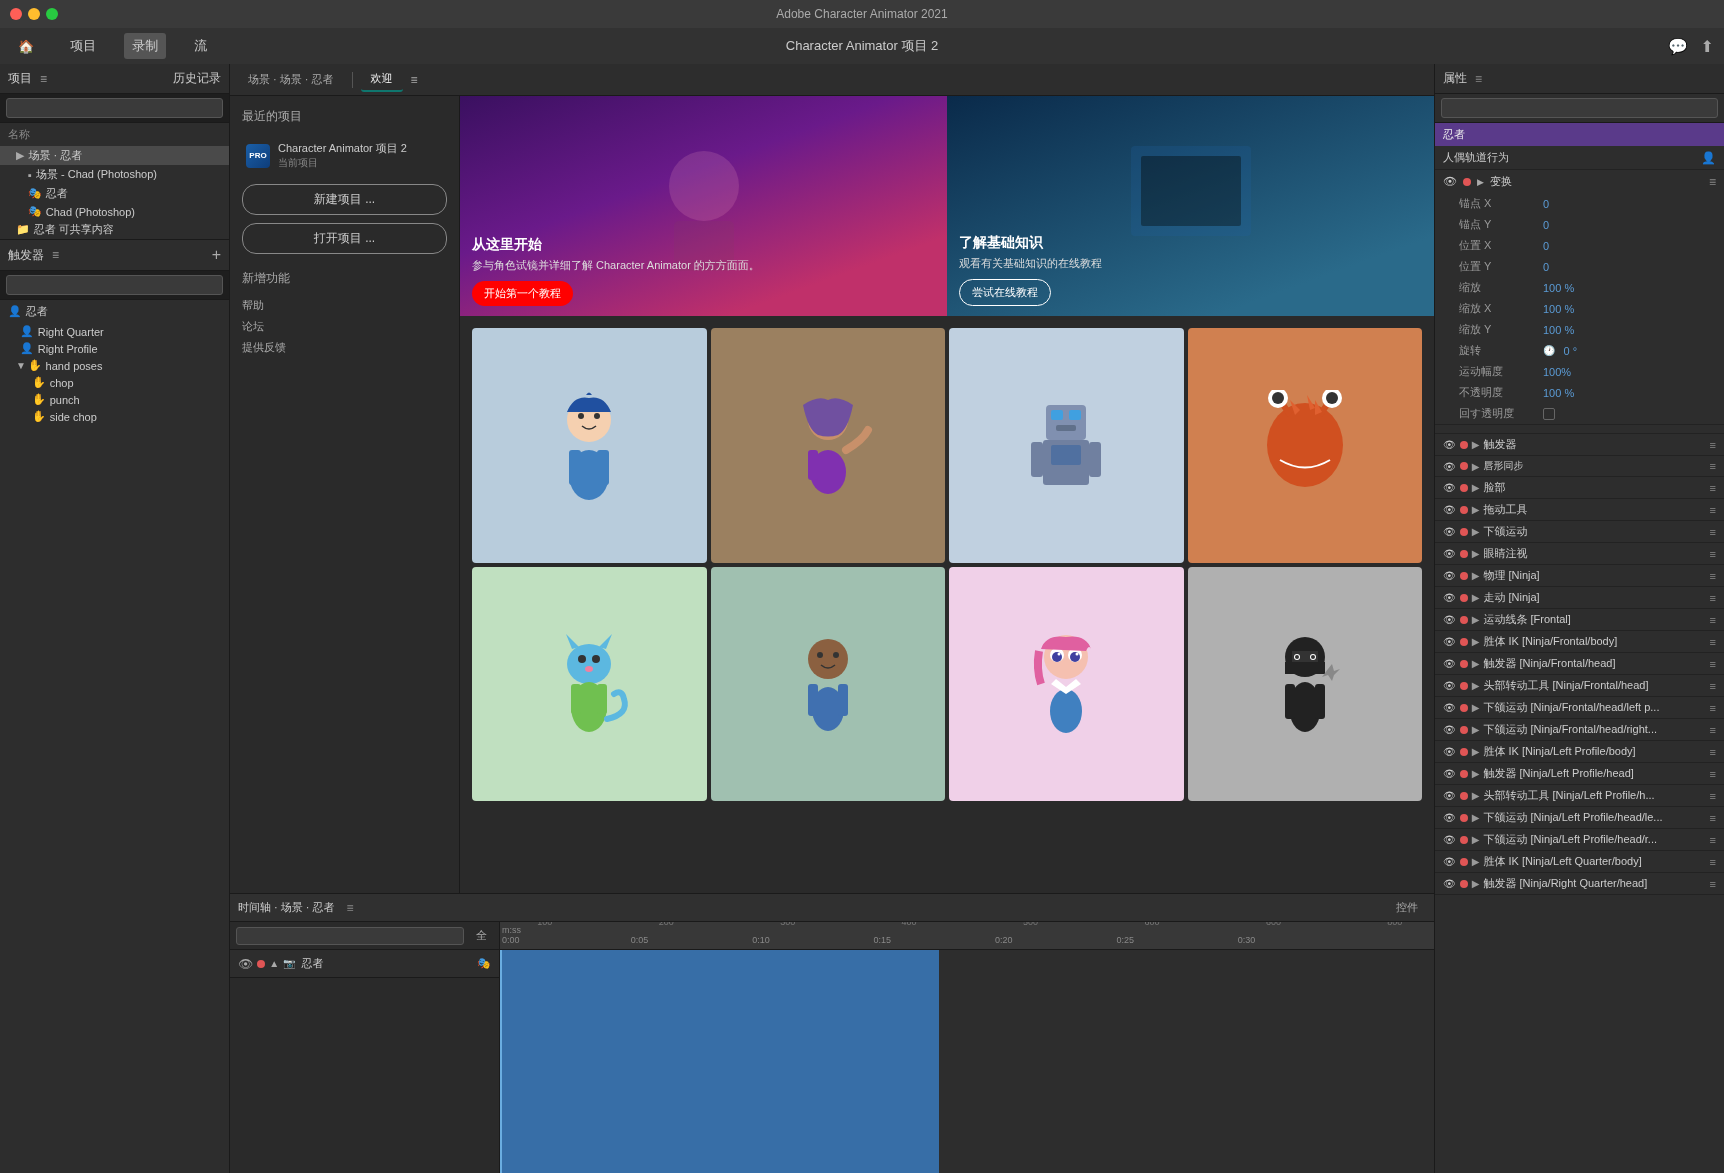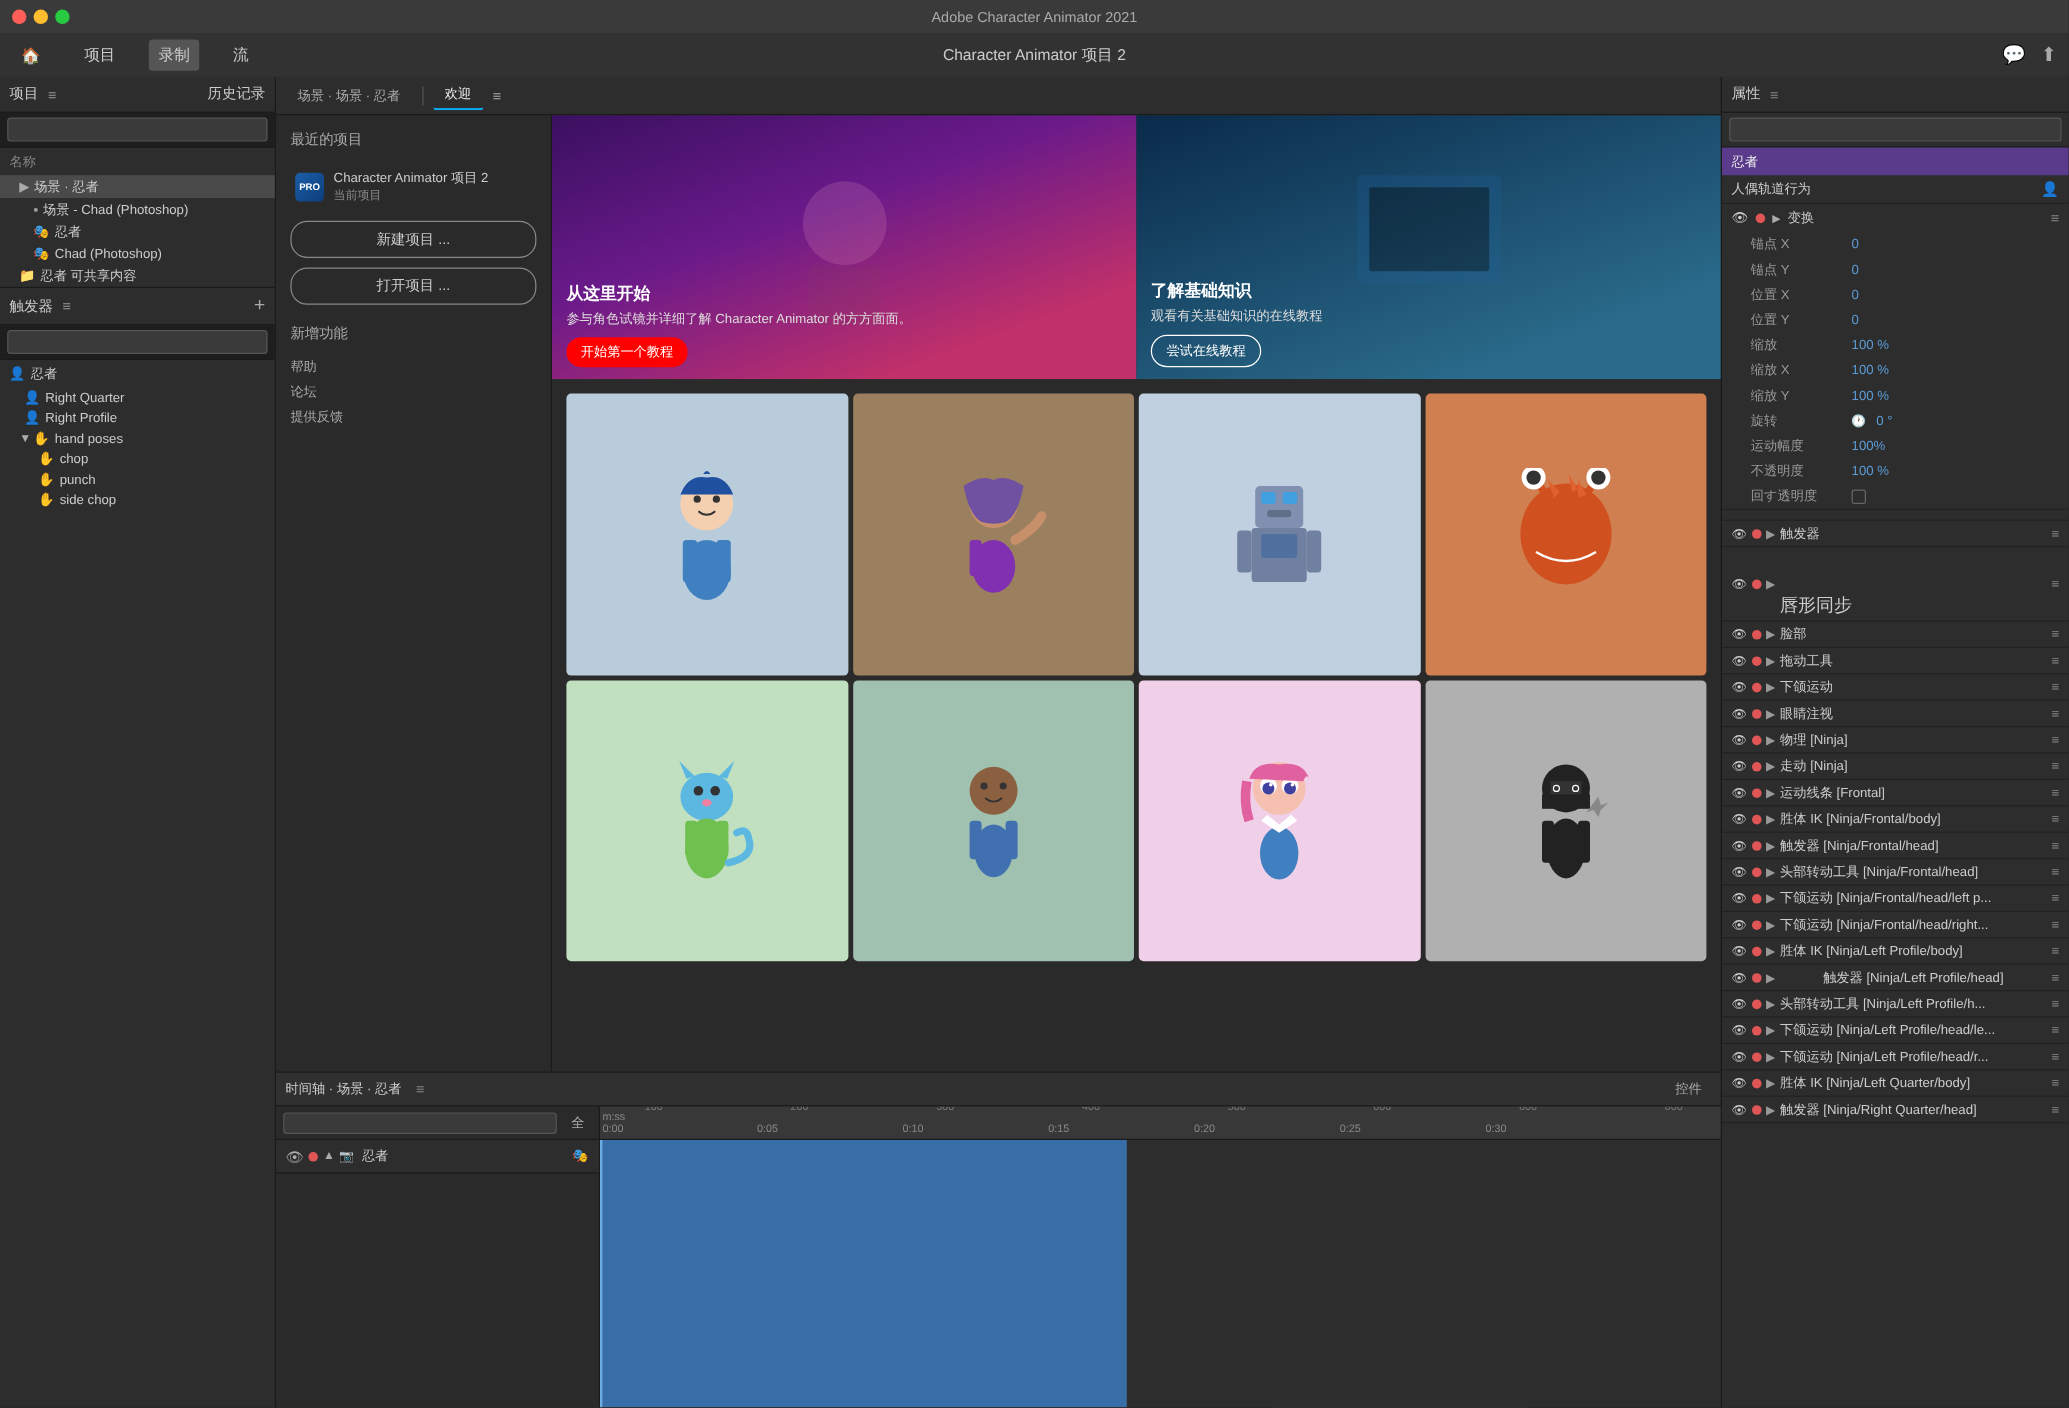--- a/index.html
+++ b/index.html
@@ -173,21 +173,21 @@
       border-bottom: 1px solid #1a1a1a;
       gap: 4px;
     }
     .tab {
       padding: 4px 10px;
       font-size: 11px;
       color: #aaa;
       cursor: pointer;
       border-radius: 3px;
     }
-    .tab.active { color: #eee; border-bottom: 2px solid #0ea5e9; }
+    .tab.active { color: #eee; border-bottom: 2px solid #0f766e; }
     .tab-separator { width: 1px; height: 16px; background: #555; margin: 0 4px; }
 
     
     .welcome-content {
       flex: 1;
       background: #2a2a2a;
       overflow-y: auto;
       display: flex;
       gap: 0;
     }
@@ -971,21 +971,21 @@
         <span style="color:#ccc;font-size:10px;">👁</span>
         <span class="dot-red"></span>
         <span style="font-size:10px;color:#999;">▶</span>
         <span style="font-size:11px;color:#ccc;flex:1;">触发器</span>
         <span style="color:#888;font-size:11px;">≡</span>
       </div>
       <div style="display:flex;align-items:center;padding:3px 8px;gap:4px;border-bottom:1px solid #222;">
         <span style="color:#ccc;font-size:10px;">👁</span>
         <span class="dot-red"></span>
         <span style="font-size:10px;color:#999;">▶</span>
-        <span style="font-size:15px;color:#ccc;flex:1;margin-top:36px;">唇形同步</span>
+        <span style="font-size:10px;color:#ccc;flex:1;">唇形同步</span>
         <span style="color:#888;font-size:11px;">≡</span>
       </div>
       <div style="display:flex;align-items:center;padding:3px 8px;gap:4px;border-bottom:1px solid #222;">
         <span style="color:#ccc;font-size:10px;">👁</span>
         <span class="dot-red"></span>
         <span style="font-size:10px;color:#999;">▶</span>
         <span style="font-size:11px;color:#ccc;flex:1;">脸部</span>
         <span style="color:#888;font-size:11px;">≡</span>
       </div>
       <div style="display:flex;align-items:center;padding:3px 8px;gap:4px;border-bottom:1px solid #222;">
@@ -1069,21 +1069,21 @@
         <span style="color:#ccc;font-size:10px;">👁</span>
         <span class="dot-red"></span>
         <span style="font-size:10px;color:#999;">▶</span>
         <span style="font-size:11px;color:#ccc;flex:1;">胜体 IK [Ninja/Left Profile/body]</span>
         <span style="color:#888;font-size:11px;">≡</span>
       </div>
       <div style="display:flex;align-items:center;padding:3px 8px;gap:4px;border-bottom:1px solid #222;">
         <span style="color:#ccc;font-size:10px;">👁</span>
         <span class="dot-red"></span>
         <span style="font-size:10px;color:#999;">▶</span>
-        <span style="font-size:11px;color:#ccc;flex:1;text-align:center;">触发器 [Ninja/Left Profile/head]</span>
+        <span style="font-size:11px;color:#ccc;flex:1;">触发器 [Ninja/Left Profile/head]</span>
         <span style="color:#888;font-size:11px;">≡</span>
       </div>
       <div style="display:flex;align-items:center;padding:3px 8px;gap:4px;border-bottom:1px solid #222;">
         <span style="color:#ccc;font-size:10px;">👁</span>
         <span class="dot-red"></span>
         <span style="font-size:10px;color:#999;">▶</span>
         <span style="font-size:11px;color:#ccc;flex:1;">头部转动工具 [Ninja/Left Profile/h...</span>
         <span style="color:#888;font-size:11px;">≡</span>
       </div>
       <div style="display:flex;align-items:center;padding:3px 8px;gap:4px;border-bottom:1px solid #222;">

